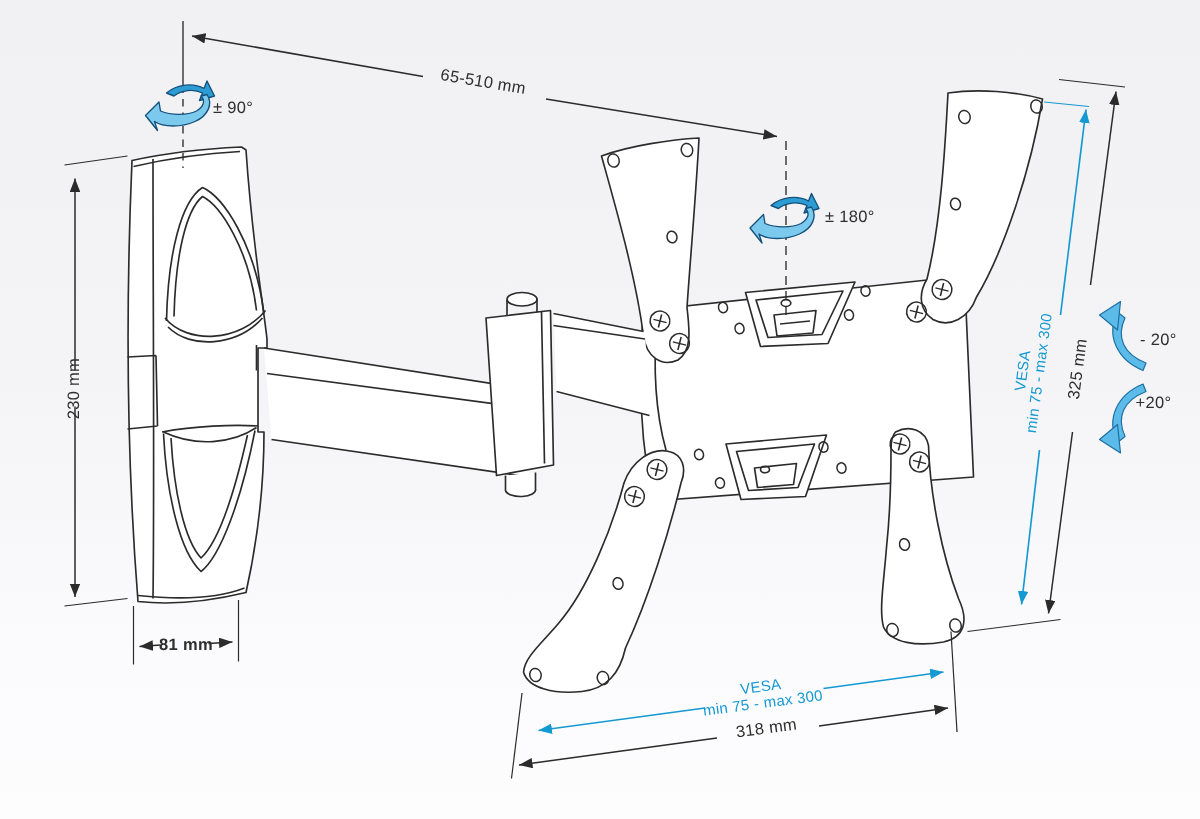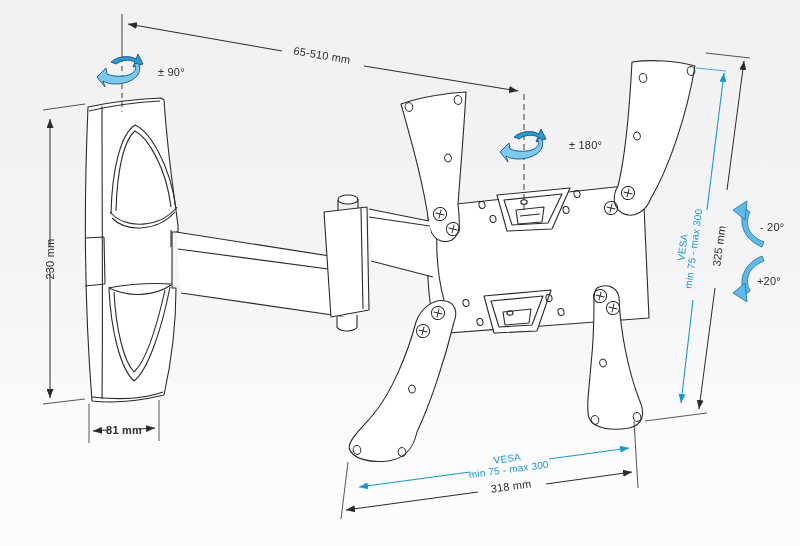--- a/index.html
+++ b/index.html
@@ -10,28 +10,28 @@
   }
   #stage svg{position:absolute;left:0;top:0;}
   .lbl{
     position:absolute;font-size:11px;color:#2e2e2e;white-space:nowrap;
     letter-spacing:.2px;line-height:1.1;
   }
   .lbl.center{text-align:center;}
   .lbl.blue{color:#1599d2;font-size:10px;}
   .lbl .l2{display:block;}
   .r65{left:282px;top:49px;width:80px;transform:rotate(9.5deg);}
-  .r90{left:158px;top:66px;}
-  .r180{left:550px;top:139px;margin-left:19px;}
+  .r90{left:142px;top:66px;}
+  .r180{left:550px;top:139px;}
   .r230{left:20px;top:253px;width:60px;transform:rotate(-90deg);}
   .r81{left:104px;top:424px;width:40px;font-weight:bold;}
   .rvr{left:623px;top:237px;width:130px;transform:rotate(-82.3deg);}
   .r325{left:689px;top:240px;width:60px;transform:rotate(-82.3deg);}
   .rm20{left:760px;top:221px;}
-  .rp20{left:757px;top:275px;}
+  .rp20{left:757px;top:263px;}
   .rvb{left:433px;top:453px;width:150px;transform:rotate(-7.5deg);}
   .r318{left:481px;top:480px;width:60px;transform:rotate(-7.5deg);}
 </style>
 </head>
 <body>
 
 <div id="stage">
 
 <svg width="800" height="546" viewBox="0 0 800 546">
   <defs>

